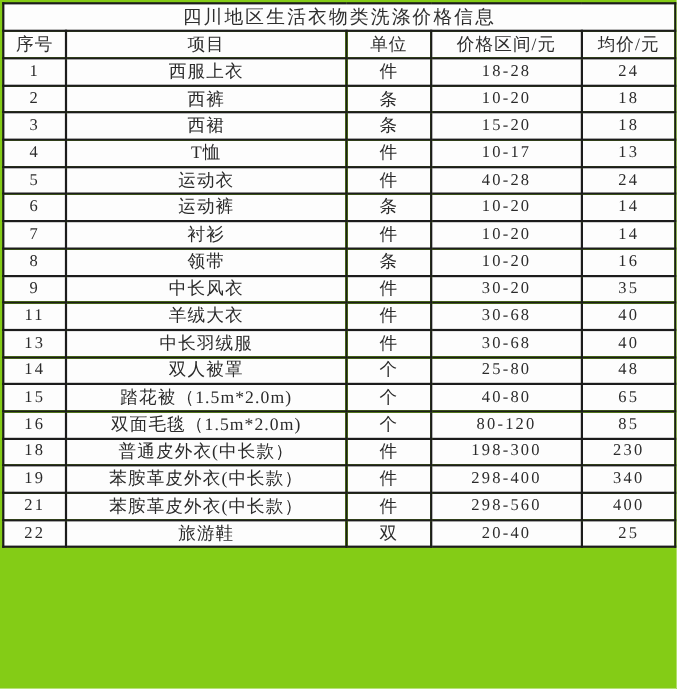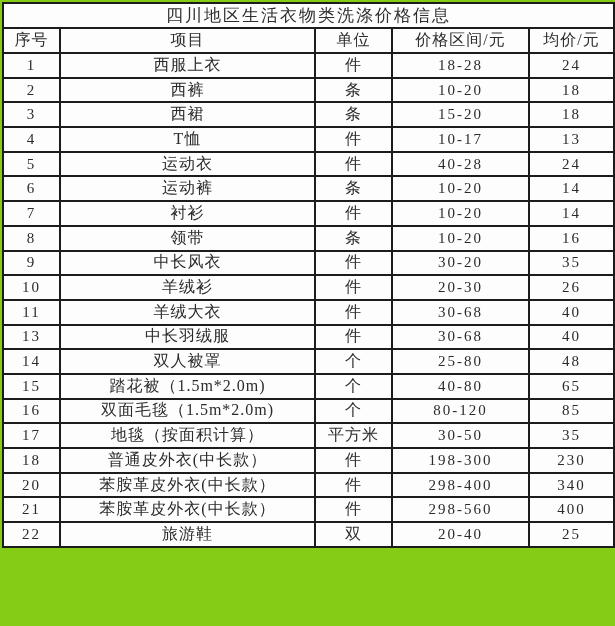--- a/index.html
+++ b/index.html
@@ -148,27 +148,20 @@
           <td class="num">16</td>
         </tr>
         <tr>
           <td class="num">9</td>
           <td class="txt">中长风衣</td>
           <td class="txt">件</td>
           <td class="num">30-20</td>
           <td class="num">35</td>
         </tr>
         <tr>
-          <td class="num">10</td>
-          <td class="txt">羊绒衫</td>
-          <td class="txt">件</td>
-          <td class="num">20-30</td>
-          <td class="num">26</td>
-        </tr>
-        <tr>
           <td class="num">11</td>
           <td class="txt">羊绒大衣</td>
           <td class="txt">件</td>
           <td class="num">30-68</td>
           <td class="num">40</td>
         </tr>
         <tr>
           <td class="num">13</td>
           <td class="txt">中长羽绒服</td>
           <td class="txt">件</td>
@@ -190,35 +183,28 @@
           <td class="num">65</td>
         </tr>
         <tr>
           <td class="num">16</td>
           <td class="txt">双面毛毯（1.5m*2.0m)</td>
           <td class="txt">个</td>
           <td class="num">80-120</td>
           <td class="num">85</td>
         </tr>
         <tr>
-          <td class="num">17</td>
-          <td class="txt">地毯（按面积计算）</td>
-          <td class="txt">平方米</td>
-          <td class="num">30-50</td>
-          <td class="num">35</td>
-        </tr>
-        <tr>
           <td class="num">18</td>
           <td class="txt">普通皮外衣(中长款）</td>
           <td class="txt">件</td>
           <td class="num">198-300</td>
           <td class="num">230</td>
         </tr>
         <tr>
-          <td class="num">20</td>
+          <td class="num">19</td>
           <td class="txt">苯胺革皮外衣(中长款）</td>
           <td class="txt">件</td>
           <td class="num">298-400</td>
           <td class="num">340</td>
         </tr>
         <tr>
           <td class="num">21</td>
           <td class="txt">苯胺革皮外衣(中长款）</td>
           <td class="txt">件</td>
           <td class="num">298-560</td>

